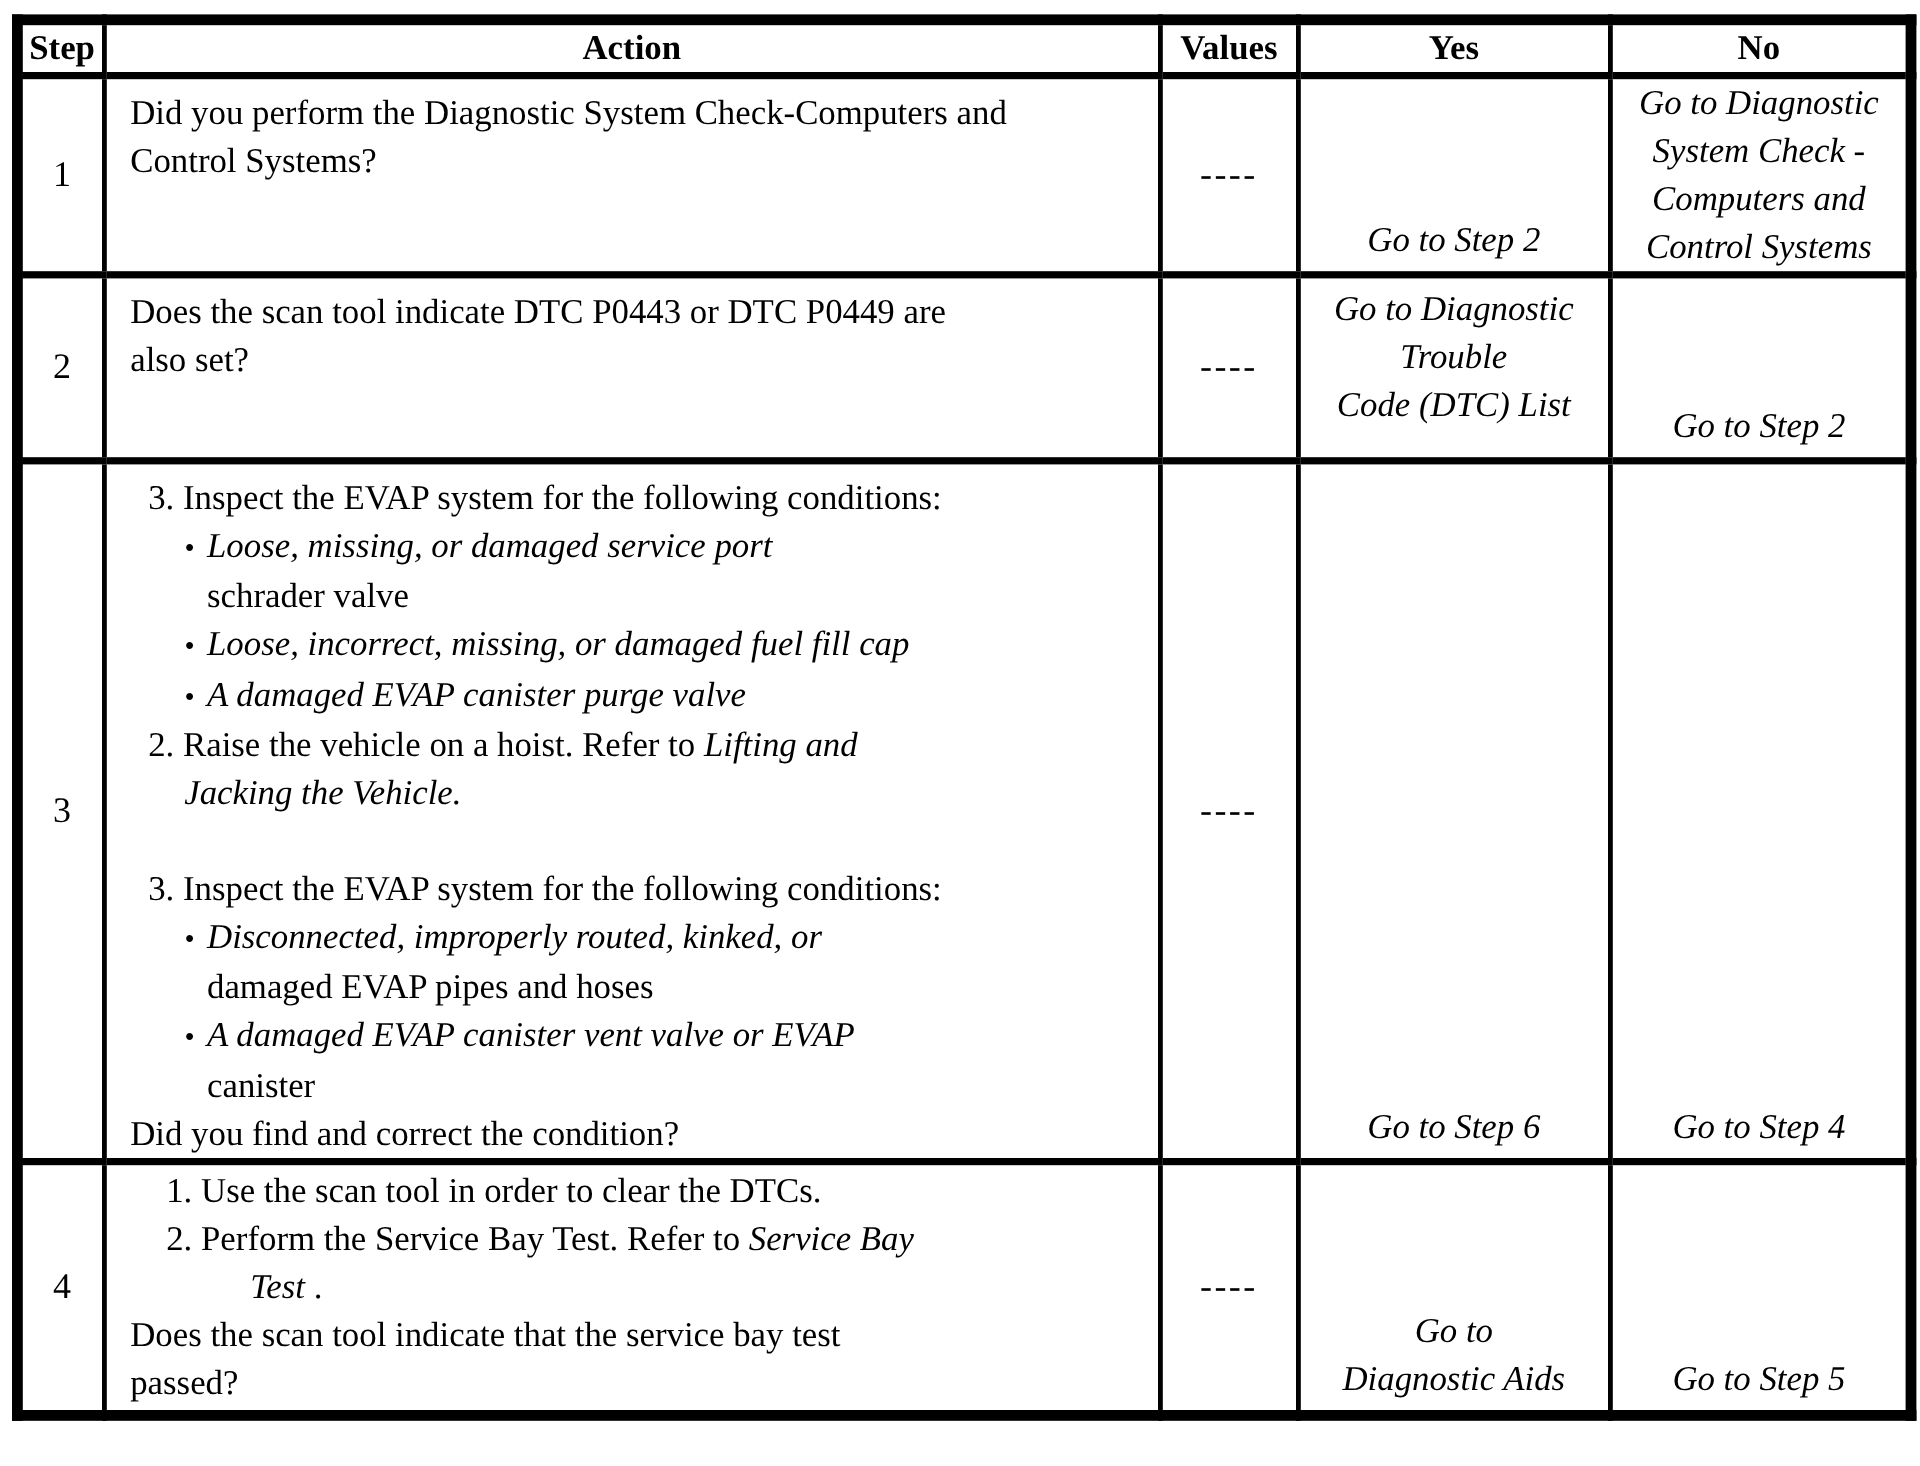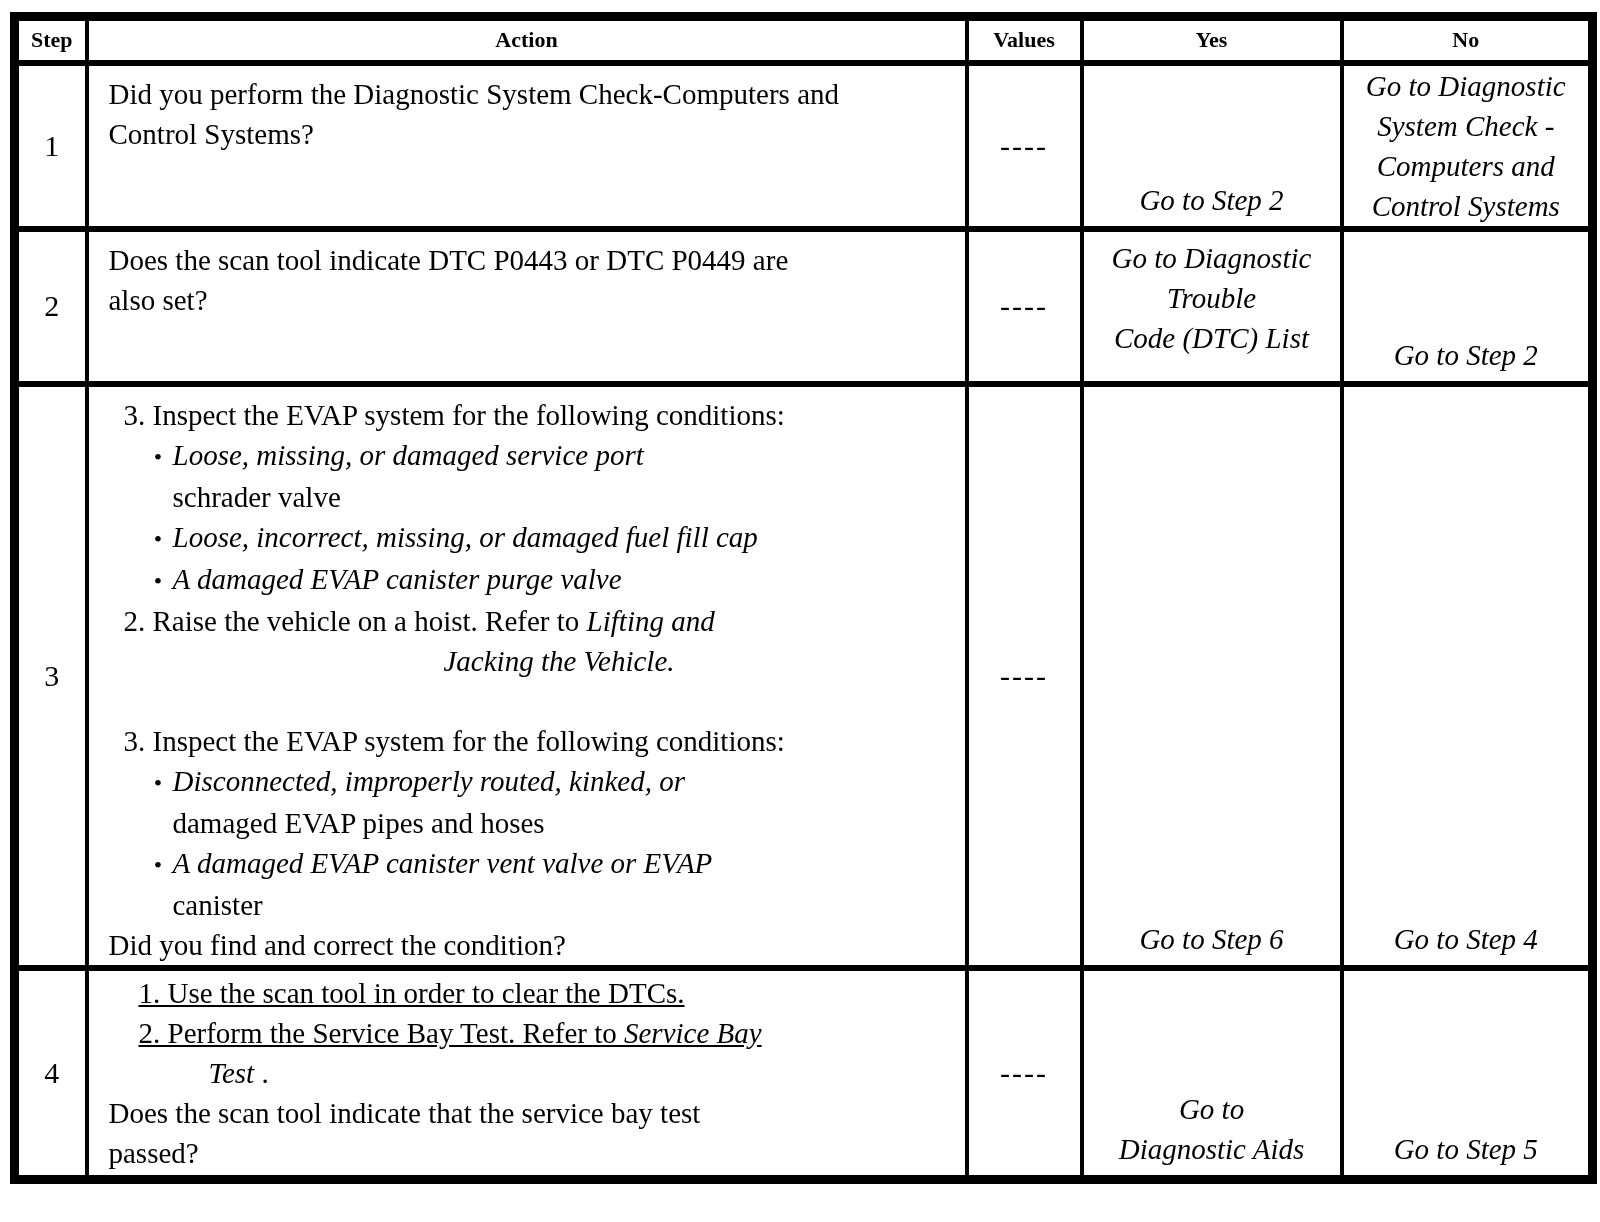--- a/index.html
+++ b/index.html
@@ -21,21 +21,21 @@
   }
   td, th {
     border: 4px solid #000;
     border-top-width: 6px;
     border-bottom-width: 6px;
     padding: 0;
     overflow: hidden;
     vertical-align: top;
   }
   th {
-    font-size: 22px;
+    font-size: 29px;
     font-weight: bold;
     text-align: center;
     vertical-align: middle;
     height: 46px;
     line-height: 34px;
   }
   tr.schem td {
     height: 42px;
     font-size: 30px;
     vertical-align: middle;
@@ -72,22 +72,22 @@
     line-height: 40px;
     font-style: italic;
   }
   td.va-b { vertical-align: bottom; padding-bottom: 6px; }
   td.va-t { vertical-align: top; padding-top: 6px; }
   td.va-m { vertical-align: middle; }
 
   .ln { min-height: 40px; }
   .flush   { padding-left: 20px; }
   .num3    { padding-left: 35px; }
-  .cont3   { padding-left: 65px; text-align: center; }
-  .num4    { padding-left: 50px; text-decoration: underline; }
+  .cont3   { padding-left: 65px; }
+  .num4    { padding-left: 50px; }
   .cont4   { padding-left: 120px; }
   .bullet  { padding-left: 65px; font-style: italic; }
   .bulletc { padding-left: 84px; }
   .bmark   { display: inline-block; width: 19px; font-size: 24px; }
   .it      { font-style: italic; }
   .spacer  { height: 40px; }
 </style>
 </head>
 <body>
 

